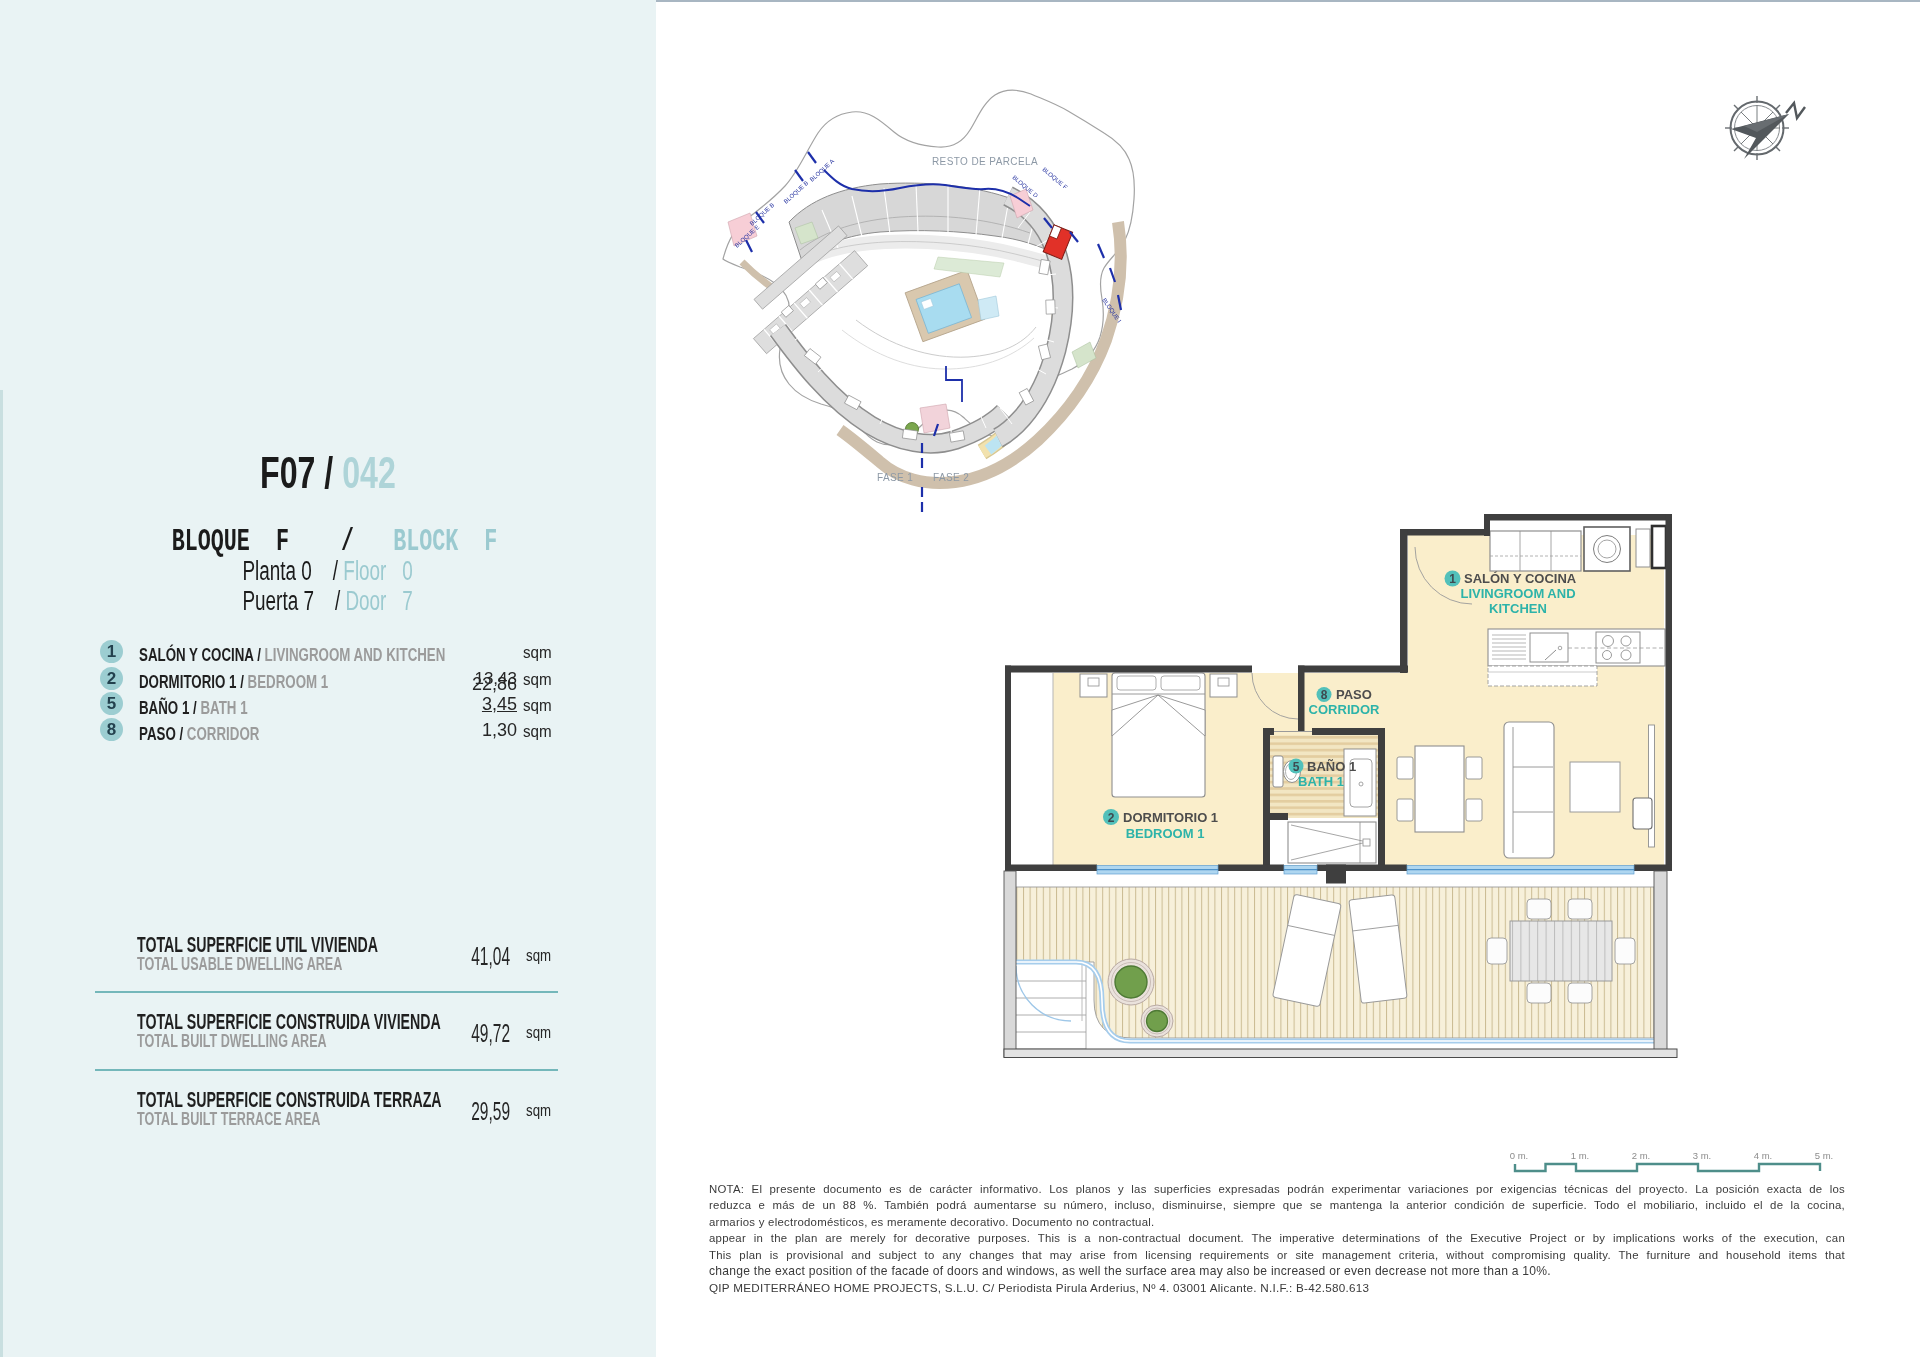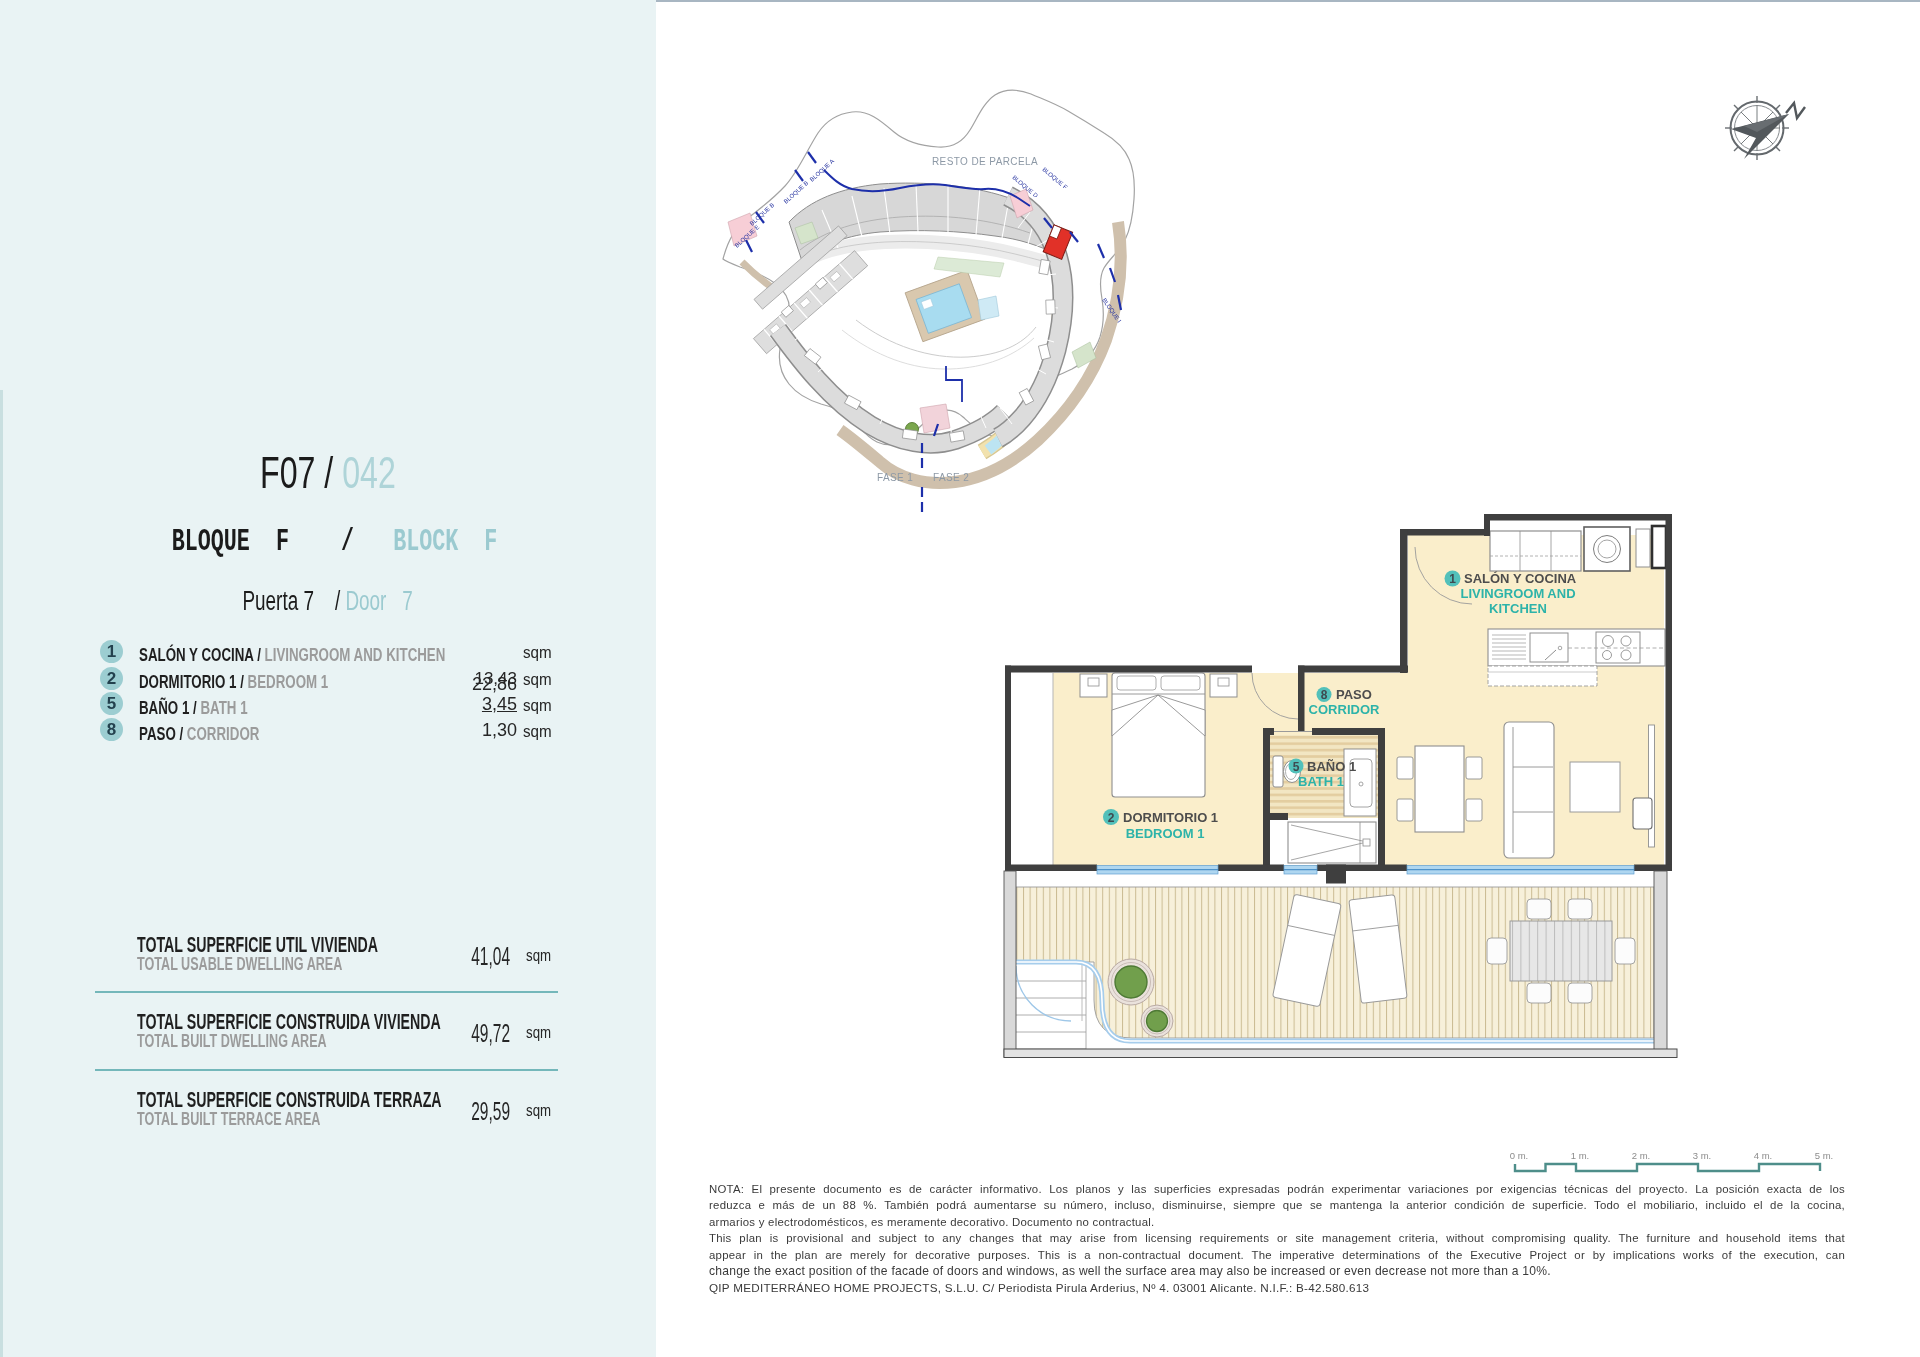--- a/index.html
+++ b/index.html
@@ -22,22 +22,23 @@
 .note{position:absolute;left:709px;top:1181px;width:1136px;font-size:11.4px;line-height:16.45px;color:#3a3a3a;letter-spacing:0.25px;}
 .note div{text-align:justify;text-align-last:justify;height:16.45px;overflow:hidden;}
 .note div.nj{text-align:left;text-align-last:left;}
 </style></head>
 <body>
 <div class="page">
   <div class="panel"></div>
   <div style="position:absolute;left:0;top:390px;width:3px;height:967px;background:#c9dfe0;"></div>
   <div class="topline"></div>
 
-  <div class="cline" style="top:448px;font-size:44px;font-weight:normal;"><span class="sx" style="transform:scaleX(0.73);"><span class="dark">F07 / </span><span class="teal1">042</span></span></div>
+  <div class="cline" style="top:448px;font-size:44px;font-weight:bold;"><span class="sx" style="transform:scaleX(0.73);"><span class="dark">F07 / </span><span class="teal1">042</span></span></div>
   <div class="cline" style="top:524px;font-size:31px;font-weight:bold;padding-left:14px;font-family:Liberation Mono, monospace;"><span class="sx" style="transform:scaleX(0.70);"><span class="dark">BLOQUE&nbsp;&nbsp;F&nbsp;&nbsp;&nbsp;&nbsp;/&nbsp;&nbsp;&nbsp;</span><span class="teal2">BLOCK&nbsp;&nbsp;F</span></span></div>
+  <div class="cline" style="top:556px;font-size:27px;"><span class="sx" style="transform:scaleX(0.70);"><span class="dark">Planta 0&nbsp;&nbsp;&nbsp;&nbsp;/ </span><span class="teal2">Floor&nbsp;&nbsp;&nbsp;0</span></span></div>
   <div class="cline" style="top:586px;font-size:27px;"><span class="sx" style="transform:scaleX(0.70);"><span class="dark">Puerta 7&nbsp;&nbsp;&nbsp;&nbsp;/ </span><span class="teal2">Door&nbsp;&nbsp;&nbsp;7</span></span></div>
 
   <div class="lc" style="left:100px;top:640px;font-size:17px;line-height:23px;">1</div>
   <div class="lc" style="left:100px;top:667px;font-size:17px;line-height:23px;">2</div>
   <div class="lc" style="left:100px;top:692px;font-size:17px;line-height:23px;">5</div>
   <div class="lc" style="left:100px;top:718px;font-size:17px;line-height:23px;">8</div>
   <div class="leg" style="left:139px;top:644px;font-size:18.5px;font-weight:bold;transform:scaleX(0.72);transform-origin:0 50%;">SALÓN Y COCINA / <span class="legg">LIVINGROOM AND KITCHEN</span></div>
   <div class="leg" style="left:139px;top:671px;font-size:18.5px;font-weight:bold;transform:scaleX(0.72);transform-origin:0 50%;">DORMITORIO 1 / <span class="legg">BEDROOM 1</span></div>
   <div class="leg" style="left:139px;top:697px;font-size:18.5px;font-weight:bold;transform:scaleX(0.72);transform-origin:0 50%;">BAÑO 1 / <span class="legg">BATH 1</span></div>
   <div class="leg" style="left:139px;top:723px;font-size:18.5px;font-weight:bold;transform:scaleX(0.72);transform-origin:0 50%;">PASO / <span class="legg">CORRIDOR</span></div>
@@ -62,22 +63,22 @@
   <div class="tline" style="top:1069px;"></div>
   <div class="tb" style="top:1088px;font-size:21.5px;transform:scaleX(0.66);">TOTAL SUPERFICIE CONSTRUIDA TERRAZA</div>
   <div class="tg" style="top:1109px;font-size:18px;transform:scaleX(0.70);">TOTAL BUILT TERRACE AREA</div>
   <div class="val" style="left:390px;top:1097px;width:120px;font-size:25px;transform:scaleX(0.62);transform-origin:100% 50%;">29,59</div>
   <div class="sqm" style="left:526px;top:1101px;font-size:17px;transform:scaleX(0.78);transform-origin:0 50%;">sqm</div>
 
   <div class="note">
     <div>NOTA: El presente documento es de carácter informativo. Los planos y las superficies expresadas podrán experimentar variaciones por exigencias técnicas del proyecto. La posición exacta de los</div>
     <div>reduzca e más de un 88 %. También podrá aumentarse su número, incluso, disminuirse, siempre que se mantenga la anterior condición de superficie. Todo el mobiliario, incluido el de la cocina,</div>
     <div class="nj">armarios y electrodomésticos, es meramente decorativo. Documento no contractual.</div>
+    <div>appear in the plan are merely for decorative purposes. This is a non-contractual document. The imperative determinations of the Executive Project or by implications works of the execution, can</div>
     <div>This plan is provisional and subject to any changes that may arise from licensing requirements or site management criteria, without compromising quality. The furniture and household items that</div>
-    <div>appear in the plan are merely for decorative purposes. This is a non-contractual document. The imperative determinations of the Executive Project or by implications works of the execution, can</div>
     <div class="nj" style="font-size:12.1px;">change the exact position of the facade of doors and windows, as well the surface area may also be increased or even decrease not more than a 10%.</div>
     <div class="nj" style="font-size:11.7px;">QIP MEDITERRÁNEO HOME PROJECTS, S.L.U. C/ Periodista Pirula Arderius, Nº 4. 03001 Alicante. N.I.F.: B-42.580.613</div>
   </div>
 
   <svg id="plansvg" width="1920" height="1357" viewBox="0 0 1920 1357" style="position:absolute;left:0;top:0;">
   <defs>
     <pattern id="deck" width="6.6" height="10" patternUnits="userSpaceOnUse">
       <rect width="6.6" height="10" fill="#f7f0da"></rect>
           <rect x="0" width="1" height="10" fill="#cbbc93"></rect>
     </pattern>

